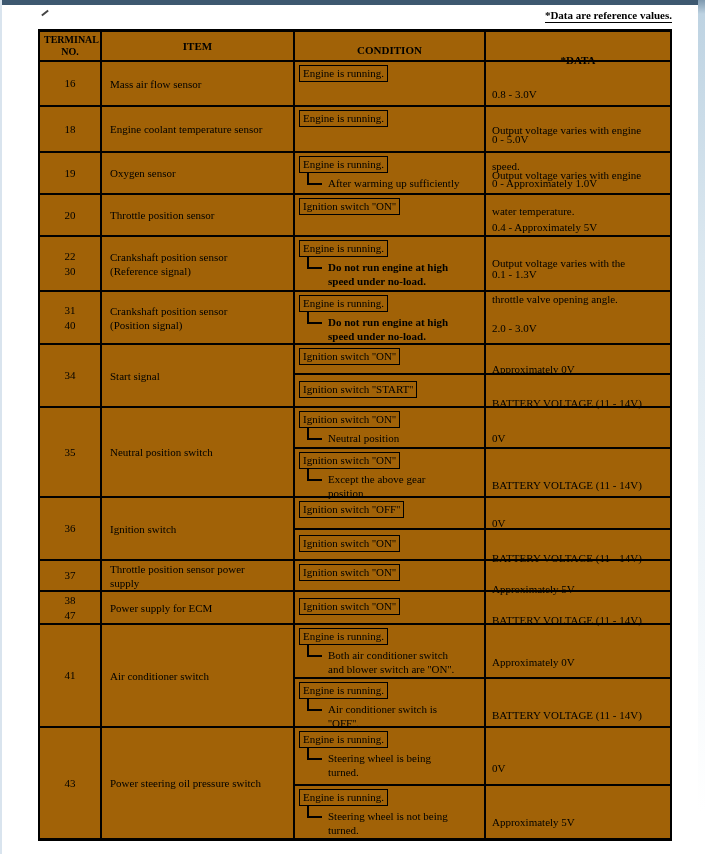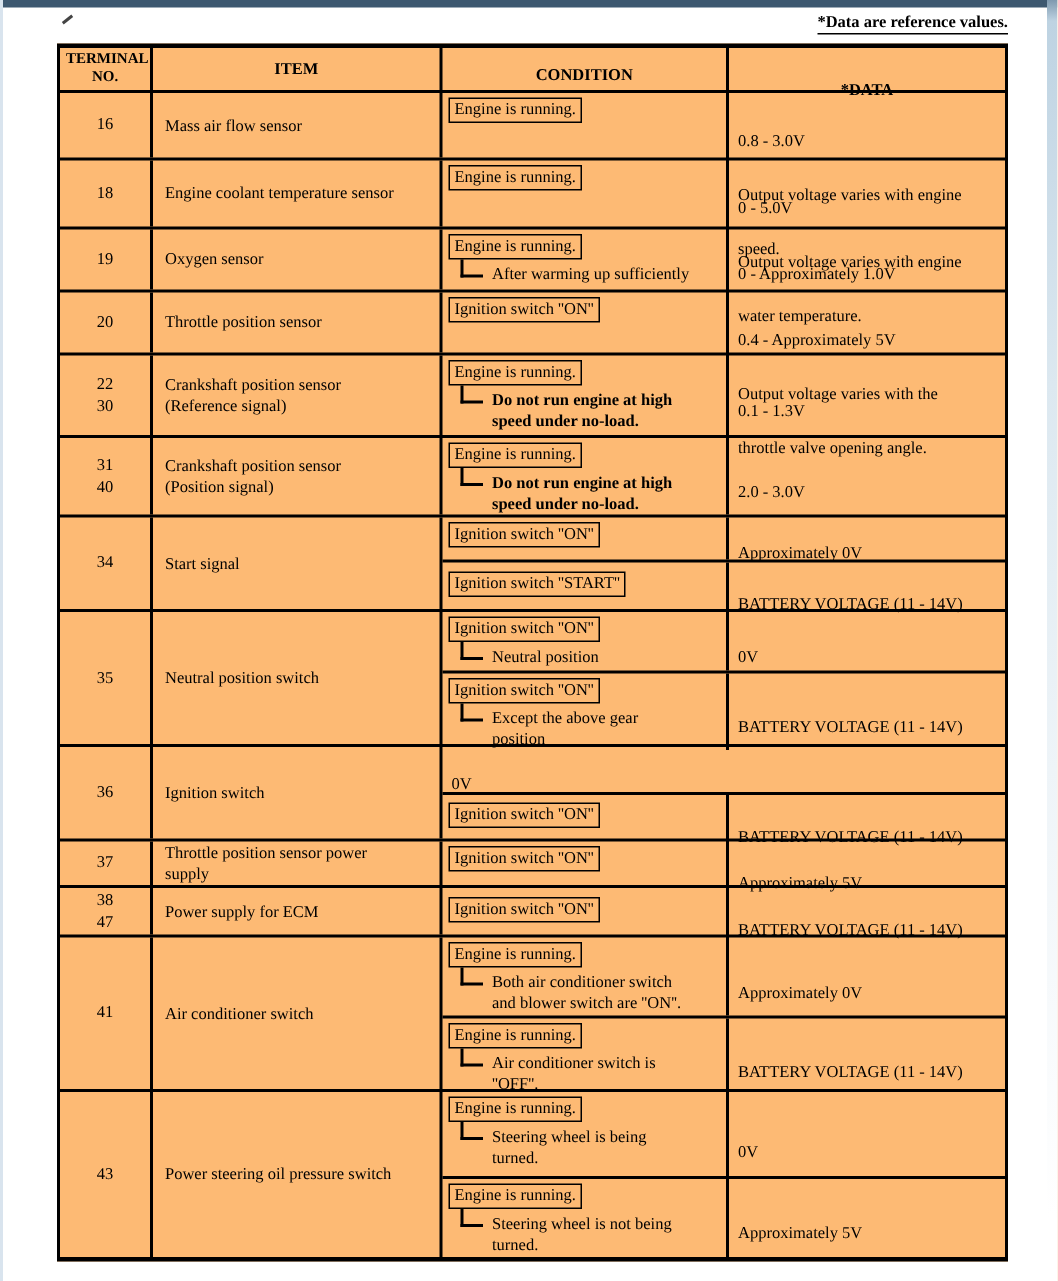--- a/index.html
+++ b/index.html
@@ -8,21 +8,21 @@
   .topbar{position:absolute;top:0;left:0;width:705px;height:5px;background:#3d5870;}
   .leftline{position:absolute;top:0;left:0;width:2px;height:854px;background:#d9e4ee;}
   .rightstrip{position:absolute;top:0;right:0;width:7px;height:854px;
         background:linear-gradient(180deg,#7e99af 0px,#bed3e2 14px,#dce8f0 30%,#eef4f8 60%,#ffffff 95%);}
   .mark{position:absolute;left:41px;top:12px;width:8px;height:0;border-top:2px solid #444;
         transform:rotate(-38deg);}
   .note{position:absolute;top:9px;right:33px;font-size:11px;font-weight:bold;
         border-bottom:1.5px solid #000;padding-bottom:1px;white-space:nowrap;}
 
   .tbl{position:absolute;left:38px;top:29px;width:634px;box-sizing:border-box;
-       border:2px solid #000;border-top-width:3px;border-bottom-width:3px;background:#fdba74;}
+       border:2px solid #000;border-top-width:3px;border-bottom-width:3px;background:#a16207;}
   .row{display:flex;align-items:stretch;box-sizing:border-box;}
   .row + .row{border-top:2px solid #000;}
   .cell{box-sizing:border-box;}
   .c-term{width:62px;flex:none;border-right:2px solid #000;display:flex;flex-direction:column;
           justify-content:center;align-items:center;font-size:11px;line-height:15px;}
   .c-item{width:193px;flex:none;border-right:2px solid #000;display:flex;flex-direction:column;
           justify-content:center;padding-left:8px;font-size:11px;line-height:14px;}
   .c-item div{white-space:nowrap;}
   .c-sub{flex:1;display:flex;flex-direction:column;}
   .subrow{display:flex;flex:1;box-sizing:border-box;}
@@ -290,20 +290,23 @@
 
     <div class="row" style="height:63px">
       <div class="cell c-term">
           <div>36</div>
         </div>
       <div class="cell c-item">
           <div>Ignition switch</div>
         </div>
       <div class="c-sub">
         <div class="subrow" style="height:30px;flex:none;">
+          <div class="cell c-cond">
+            <span class="cbox">Ignition switch ''OFF''</span>
+          </div>
           <div class="cell c-data vc">
             <div>0V</div>
           </div>
         </div>
         <div class="subrow">
           <div class="cell c-cond" style="padding-top:5px;">
             <span class="cbox">Ignition switch ''ON''</span>
           </div>
           <div class="cell c-data vc">
             <div>BATTERY VOLTAGE (11 - 14V)</div>

